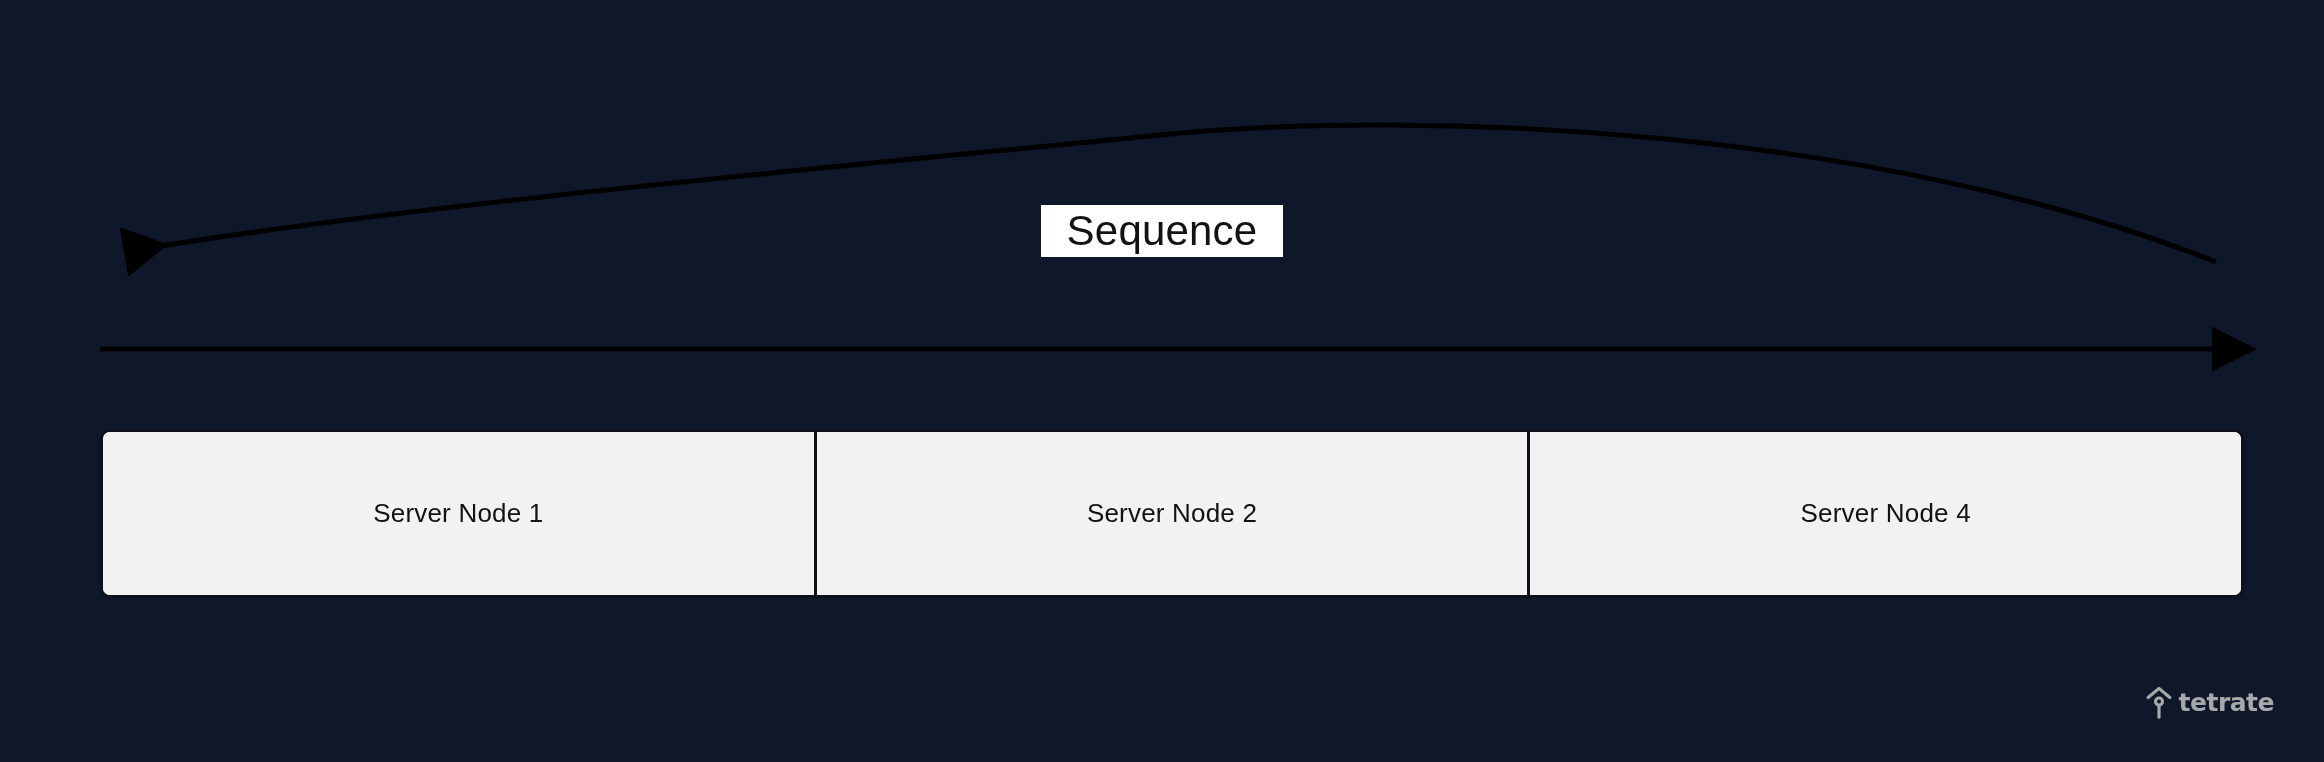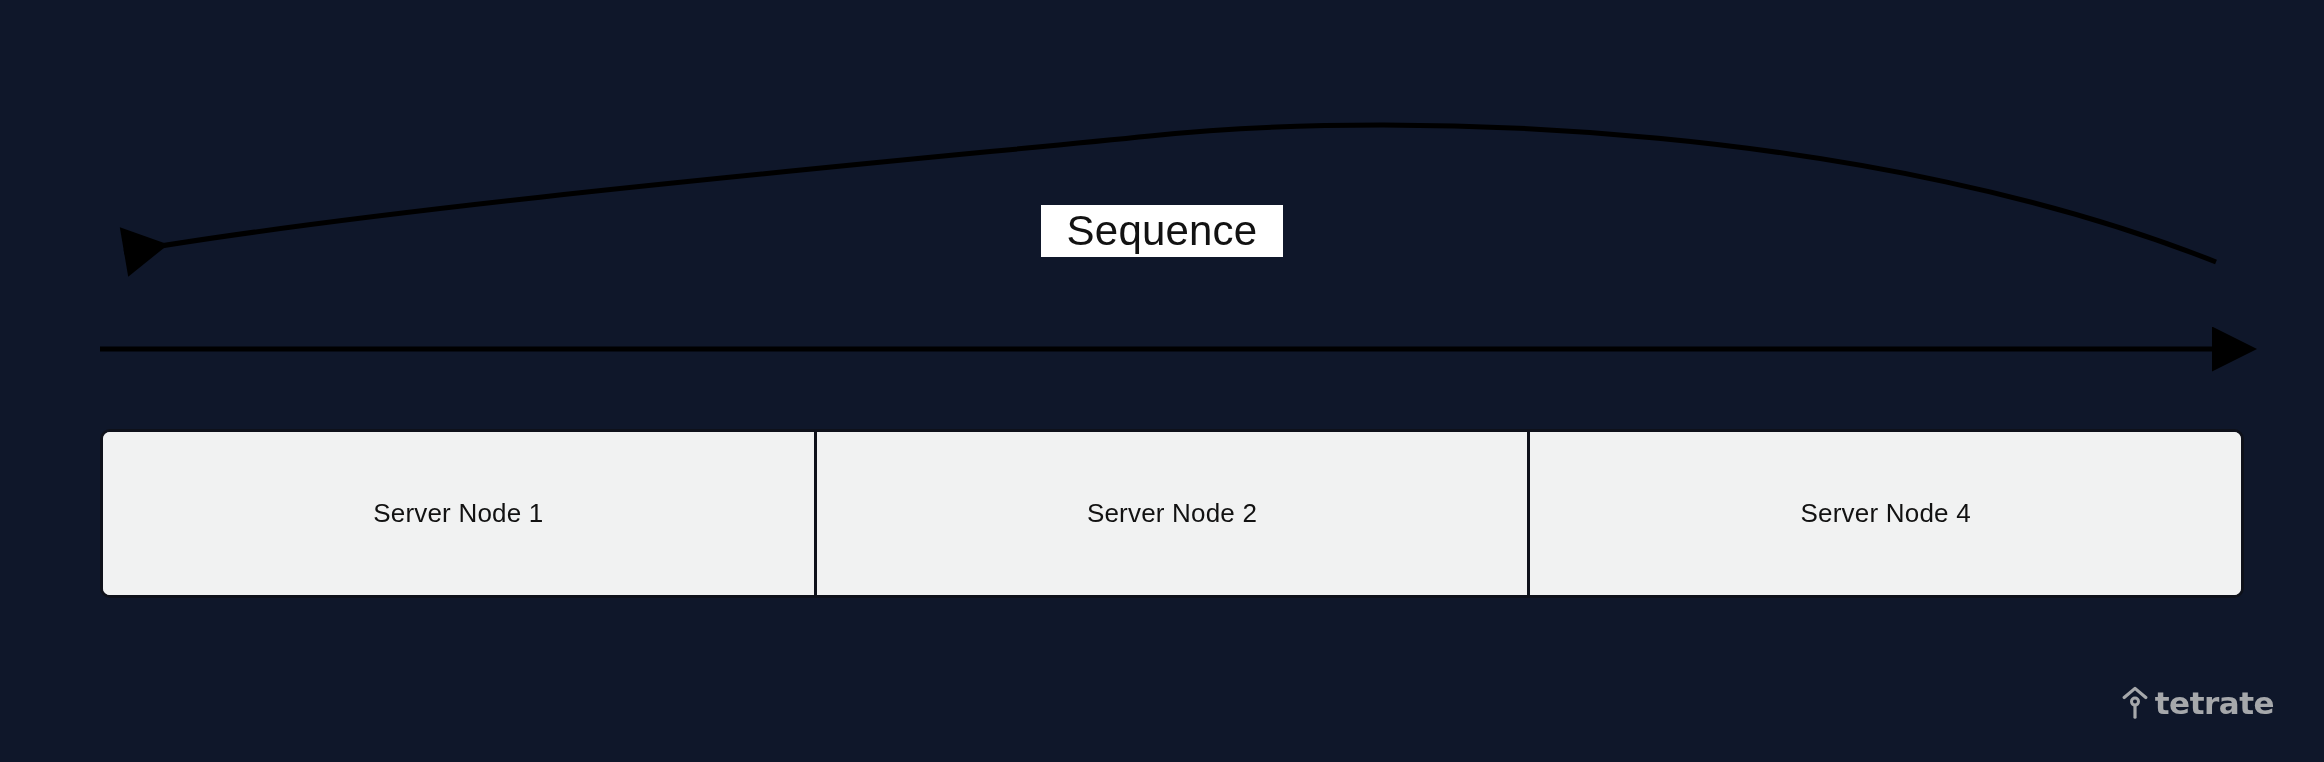--- a/index.html
+++ b/index.html
@@ -88,21 +88,21 @@
     align-items: center;
     gap: 7px;
     color: #a6a8ab;
   }
   #tetrate-logo .logo-mark {
     display: block;
     width: 26px;
     height: 34px;
   }
   #tetrate-logo .logo-word {
-    font-size: 31px;
+    font-size: 25px;
     line-height: 34px;
     font-weight: bold;
     color: #a6a8ab;
     letter-spacing: -0.5px;
     font-family: "DejaVu Sans", sans-serif;
   }
 </style>
 </head>
 <body>
 

